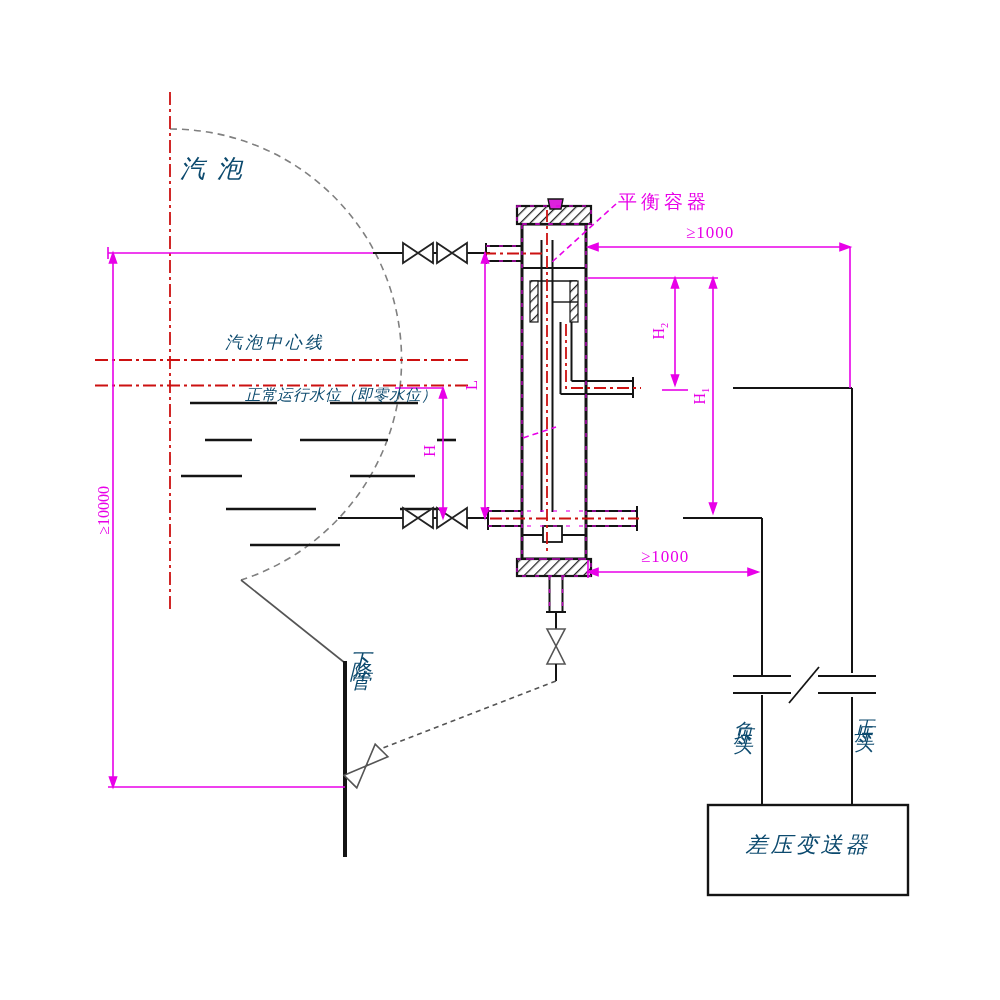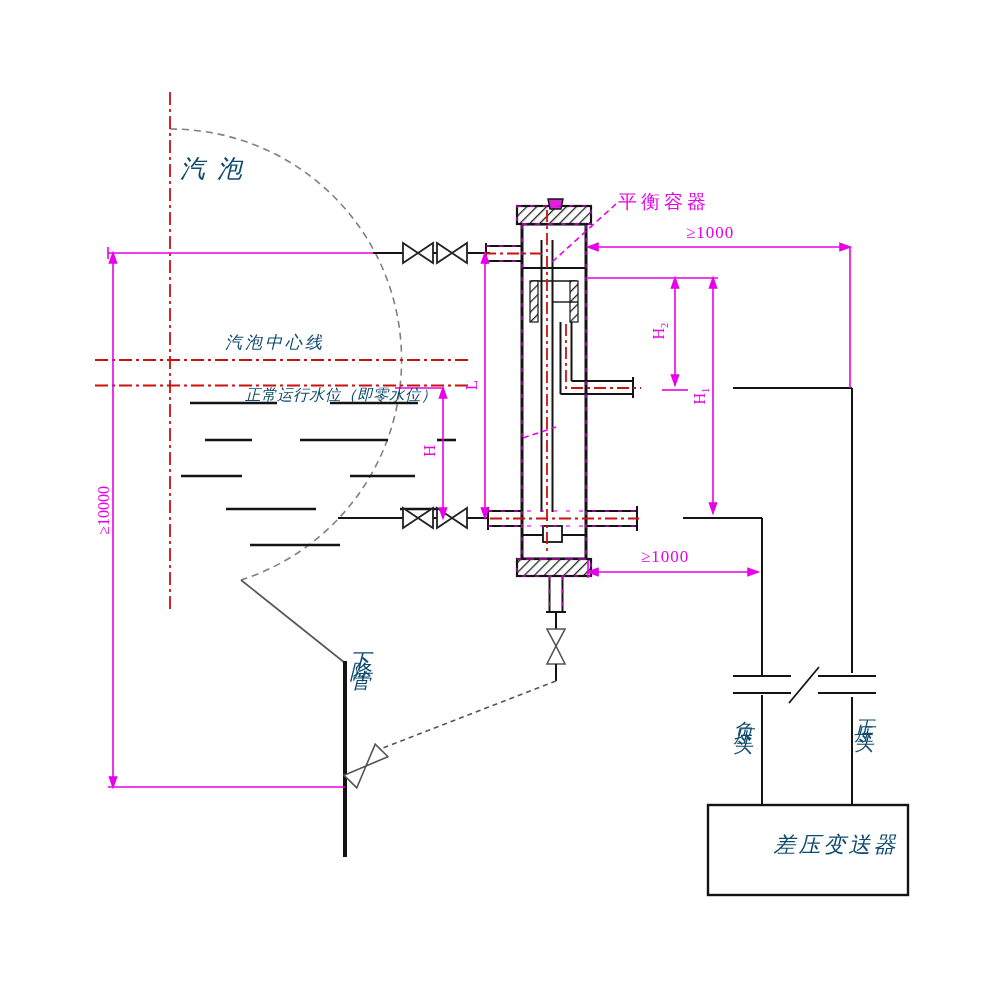--- a/index.html
+++ b/index.html
@@ -22,21 +22,21 @@
   #lbl-dim-topright    {left:686px;top:224px;font-size:17px;letter-spacing:1px;}
   #lbl-dim-botright    {left:641px;top:548px;font-size:17px;letter-spacing:1px;}
   #lbl-dim-left        {left:54px; top:502px;width:100px;font-size:16px;}
   #lbl-dim-L           {left:452px;top:376px;width:40px;font-size:17px;}
   #lbl-dim-H           {left:410px;top:442px;width:40px;font-size:17px;}
   #lbl-dim-H2          {left:631px;top:321px;width:60px;font-size:16px;}
   #lbl-dim-H1          {left:672px;top:386px;width:60px;font-size:16px;}
   #lbl-downcomer       {left:349px;top:636px;font-size:21px;letter-spacing:9px;}
   #lbl-neg-head        {left:733px;top:706px;font-size:19px;letter-spacing:7px;}
   #lbl-pos-head        {left:854px;top:704px;font-size:19px;letter-spacing:7px;}
-  #lbl-transmitter     {left:708px;top:833px;width:200px;text-align:center;font-size:22px;letter-spacing:3px;padding-left:28px;}
+  #lbl-transmitter     {left:708px;top:833px;width:200px;text-align:center;font-size:22px;letter-spacing:3px;}
 </style>
 </head>
 <body>
 
 <svg id="canvas" width="1000" height="1000" viewBox="0 0 1000 1000">
   <defs>
     <pattern id="hatch" width="7" height="7" patternUnits="userSpaceOnUse" patternTransform="rotate(45)">
       <rect width="7" height="7" fill="#ffffff"></rect>
       <line x1="0" y1="0" x2="0" y2="7" stroke="#222222" stroke-width="2.6"></line>
     </pattern>

